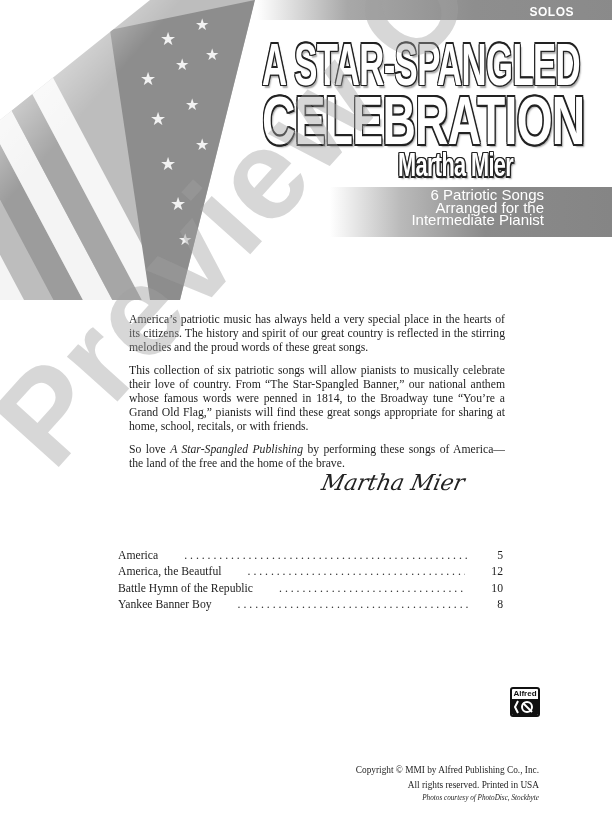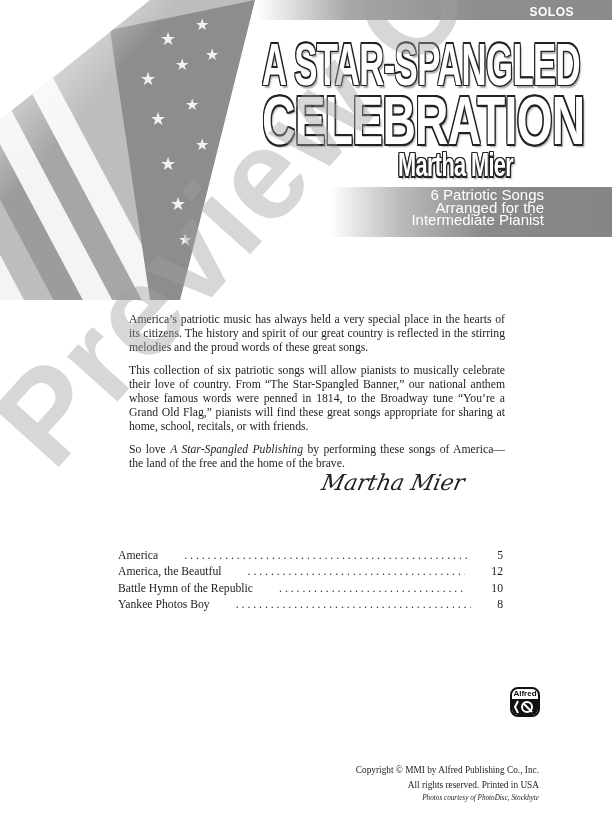--- a/index.html
+++ b/index.html
@@ -62,21 +62,21 @@
     .toc { position: absolute; left: 118px; top: 545px; width: 385px; }
     .toc-row { display: flex; align-items: flex-end; height: 16.5px; font-size: 11.7px; color: #1e1e1e; gap: 24px; }
     .toc-title { white-space: nowrap; padding-right: 2px; }
     .toc-leader { flex: 1; overflow: hidden; white-space: nowrap; letter-spacing: 2.4px; color: #333; }
     .toc-leader::before { content: ". . . . . . . . . . . . . . . . . . . . . . . . . . . . . . . . . . . . . . . . . . . . . . . . . . . . . . . . . . . . . . . . . . . . . . . . . . . . . . . . . . . . . . . . . . . . . . . ."; letter-spacing: 0; }
     .toc-page { white-space: nowrap; padding-left: 2px; text-align: right; }
 
     
     .alfred-logo {
       position: absolute; left: 510px; top: 687px; width: 30px; height: 30px;
-      border: 2px solid #111; border-radius: 8px; background: #fff; overflow: hidden;
+      border: 2px solid #111; border-radius: 3px; background: #fff; overflow: hidden;
     }
     .alfred-logo .logo-word {
       display: block; text-align: center; font-family: "Liberation Sans", "DejaVu Sans", sans-serif;
       font-weight: bold; font-size: 8px; line-height: 10px; color: #111;
     }
     .alfred-logo .logo-mark { position: absolute; left: 0; top: 10px; width: 26px; height: 16px; background: #111; }
 
     
     .copyright {
       position: absolute; right: 73px; top: 763px; text-align: right;
@@ -169,21 +169,21 @@
       <span class="toc-title">America, the Beautful</span>
       <span class="toc-leader"></span>
       <span class="toc-page">12</span>
     </div>
     <div class="toc-row">
       <span class="toc-title">Battle Hymn of the Republic</span>
       <span class="toc-leader"></span>
       <span class="toc-page">10</span>
     </div>
     <div class="toc-row">
-      <span class="toc-title">Yankee Photos Boy</span>
+      <span class="toc-title">Yankee Banner Boy</span>
       <span class="toc-leader"></span>
       <span class="toc-page">8</span>
     </div>
   </div>
 
   <div class="alfred-logo">
     <span class="logo-word">Alfred</span>
     <span class="logo-mark">
       <svg width="26" height="16" viewBox="0 0 26 16" xmlns="http://www.w3.org/2000/svg">
         <path d="M6 2 L3 8 L6 14" stroke="#fff" stroke-width="2" fill="none"></path>

